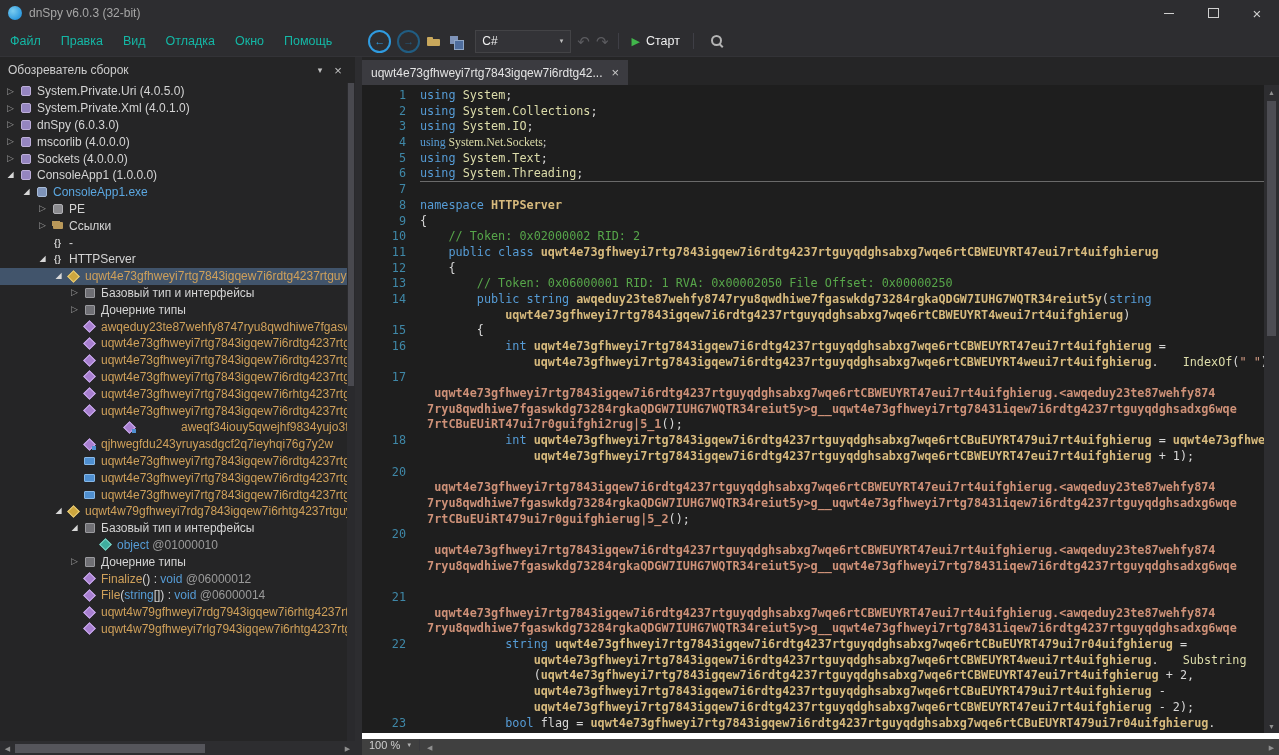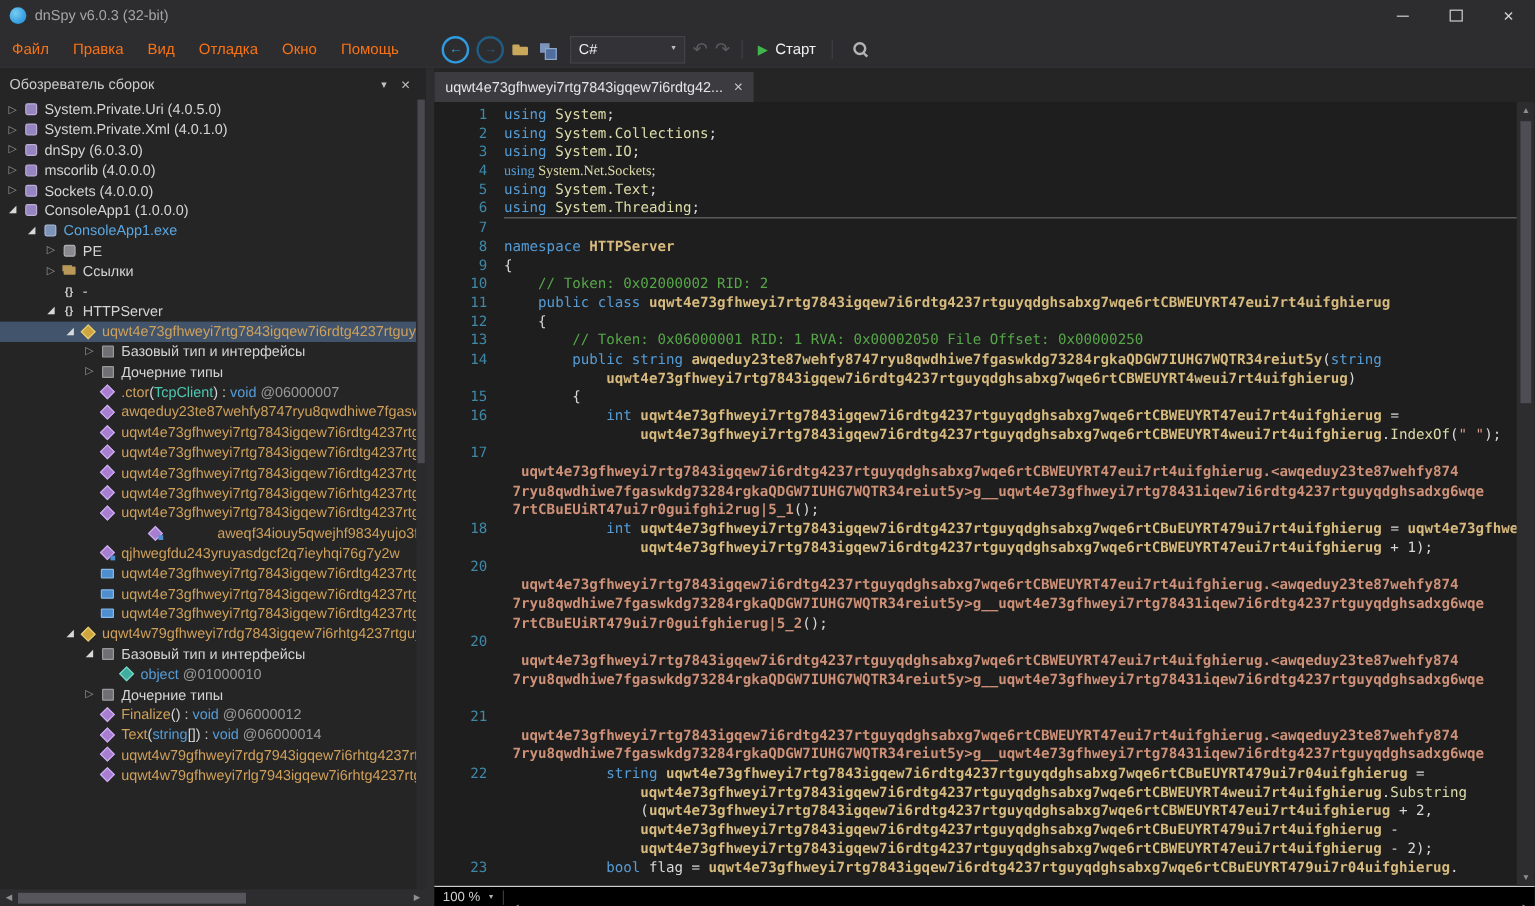--- a/index.html
+++ b/index.html
@@ -11,21 +11,21 @@
             background:radial-gradient(circle at 35% 35%, #7accf0, #2f9be0 70%);}
   .wtitle{font-size:12px;color:#a6a6a6;}
   .win-btns{margin-left:auto;display:flex;height:100%;}
   .win-btn{width:44px;height:100%;display:flex;align-items:center;justify-content:center;color:#cfcfcf;}
   .glyph-min{width:10px;height:1px;background:#cfcfcf;display:block;}
   .glyph-restore{width:9px;height:8px;border:1px solid #cfcfcf;position:relative;background:#2d2d30;display:block;}
   .glyph-restore::before{content:"";position:absolute;left:2px;top:-4px;width:8px;height:7px;border:1px solid #cfcfcf;z-index:-1;}
   .win-close{font-size:15px;line-height:1;}
   
   .menubar{height:30px;display:flex;align-items:center;background:#2d2d30;border-bottom:1px solid #333337;}
-  .mitem{padding:0 10px;font-size:12.5px;color:#f97316;height:100%;display:flex;align-items:center;}
+  .mitem{padding:0 10px;font-size:12.5px;color:#14b8a6;height:100%;display:flex;align-items:center;}
   .toolbar{display:flex;align-items:center;margin-left:26px;gap:6px;}
   .nav-btn{width:19px;height:19px;border-radius:50%;border:2px solid #2f9be0;color:#2f9be0;
            display:flex;align-items:center;justify-content:center;font-size:11px;font-weight:bold;flex:none;}
   .nav-btn.disabled{border-color:#215d82;color:#215d82;}
   .tool-folder{width:16px;height:15px;position:relative;flex:none;}
   .tool-folder::before{content:"";position:absolute;left:1px;top:5px;width:13px;height:7px;background:#c9a85c;border-radius:1px;}
   .tool-folder::after{content:"";position:absolute;left:1px;top:3px;width:6px;height:3px;background:#c9a85c;border-radius:1px;}
   .tool-save{width:15px;height:15px;position:relative;flex:none;}
   .tool-save::before{content:"";position:absolute;left:2px;top:2px;width:8px;height:8px;background:#7e93b8;}
   .tool-save::after{content:"";position:absolute;left:6px;top:6px;width:8px;height:8px;background:#4f6e9e;border:1px solid #90a8c8;}
@@ -92,30 +92,30 @@
   .code-outer{flex:1;min-height:0;position:relative;background:#1e1e1e;}
   .codepane{position:absolute;left:0;top:0;right:15px;bottom:0;overflow:hidden;padding-top:3px;}
   .crow{display:flex;height:15.7px;line-height:15.7px;font-family:"DejaVu Sans Mono",monospace;font-size:11.8px;}
   .ln{flex:none;width:44px;text-align:right;margin-right:14px;color:var(--line-number,#3f88a8);}
   .cde{flex:1;min-width:0;white-space:pre;overflow:hidden;}
   .crow.rule .cde{border-bottom:1px solid #6a6a6a;}
   .c-kw{color:var(--keyword,#569cd6);}
   .c-pl{color:#d8d8d8;}
   .c-ns{color:var(--method,#dcdcaa);}
   .c-cls{color:var(--local,#d7ba7d);font-weight:bold;}
-  .c-me{color:var(--method,#dcdcaa);}
+  .c-me{color:var(--method,#dcdcaa);margin-left:24px;}
   .c-lo{color:var(--local,#d7ba7d);font-weight:bold;}
   .c-or{color:var(--generated,#ce9178);font-weight:bold;}
   .c-st{color:var(--string,#d69d85);}
   .c-cm{color:var(--comment,#57a64a);}
   .vscroll{position:absolute;right:0;top:0;bottom:0;width:15px;background:#2d2d30;}
   .vscroll .ua{position:absolute;top:0;left:0;width:15px;height:14px;display:flex;align-items:center;justify-content:center;color:#8f8f8f;font-size:7px;}
   .vscroll .da{position:absolute;bottom:0;left:0;width:15px;height:14px;display:flex;align-items:center;justify-content:center;color:#8f8f8f;font-size:7px;}
   .vthumb{position:absolute;left:3px;right:3px;top:16px;height:235px;background:#4d4d53;}
-  .ebottom{height:17px;flex:none;background:#000000;border-top:1px solid #ffffff;display:flex;align-items:center;}
+  .ebottom{height:17px;flex:none;background:#404040;border-top:6px solid #ffffff;display:flex;align-items:flex-start;}
   .zoom{display:flex;align-items:center;gap:6px;padding:0 7px;color:#cfcfcf;font-size:11px;border-right:1px solid #3a3a3e;}
   .zoom .caret{font-size:6px;color:#b0b0b0;}
   .hscroll{flex:1;position:relative;background:#2d2d30;}
   .hscroll .la{left:2px;top:1px;} .hscroll .ra{right:0;top:1px;}
   .hthumb{position:absolute;left:18px;top:4px;bottom:3px;width:340px;background:#4d4d53;}
 </style>
 </head>
 <body>
 
 <div class="app">
@@ -246,25 +246,20 @@
             <span class="tlabel"><span class="p-tpl">Базовый тип и интерфейсы</span></span>
           </div>
           <div class="trow" style="padding-left: 67px;">
             <span class="arr">▷</span>
             <span class="ic ic-derived-types"></span>
             <span class="tlabel"><span class="p-tpl">Дочерние типы</span></span>
           </div>
           <div class="trow" style="padding-left: 67px;">
             <span class="arr"></span>
             <span class="ic ic-method"></span>
-            <span class="tlabel"><span class="p-gold">.ctor</span><span class="p-tpl">(</span><span class="p-teal">TcpClient</span><span class="p-tpl">) : </span><span class="p-kw">void</span><span class="p-dim"> @06000007</span></span>
-          </div>
-          <div class="trow" style="padding-left: 67px;">
-            <span class="arr"></span>
-            <span class="ic ic-method"></span>
             <span class="tlabel"><span class="p-gold">awqeduy23te87wehfy8747ryu8qwdhiwe7fgaswkdg73284rgkaQDGW7IUHG7WQTR34reiut5y</span></span>
           </div>
           <div class="trow" style="padding-left: 67px;">
             <span class="arr"></span>
             <span class="ic ic-method"></span>
             <span class="tlabel"><span class="p-gold">uqwt4e73gfhweyi7rtg7843igqew7i6rdtg4237rtguyqdghsabxg7wqe6rt</span></span>
           </div>
           <div class="trow" style="padding-left: 67px;">
             <span class="arr"></span>
             <span class="ic ic-method"></span>
@@ -331,21 +326,21 @@
             <span class="tlabel"><span class="p-tpl">Дочерние типы</span></span>
           </div>
           <div class="trow" style="padding-left: 67px;">
             <span class="arr"></span>
             <span class="ic ic-method"></span>
             <span class="tlabel"><span class="p-gold">Finalize</span><span class="p-tpl">() : </span><span class="p-kw">void</span><span class="p-dim"> @06000012</span></span>
           </div>
           <div class="trow" style="padding-left: 67px;">
             <span class="arr"></span>
             <span class="ic ic-method"></span>
-            <span class="tlabel"><span class="p-gold">Text</span><span class="p-tpl">(</span><span class="p-kw">string</span><span class="p-tpl">[]) : </span><span class="p-kw">void</span><span class="p-dim"> @06000014</span></span>
+            <span class="tlabel"><span class="p-gold">File</span><span class="p-tpl">(</span><span class="p-kw">string</span><span class="p-tpl">[]) : </span><span class="p-kw">void</span><span class="p-dim"> @06000014</span></span>
           </div>
           <div class="trow" style="padding-left: 67px;">
             <span class="arr"></span>
             <span class="ic ic-method"></span>
             <span class="tlabel"><span class="p-gold">uqwt4w79gfhweyi7rdg7943igqew7i6rhtg4237rtguyqdghsabxg</span></span>
           </div>
           <div class="trow" style="padding-left: 67px;">
             <span class="arr"></span>
             <span class="ic ic-method"></span>
             <span class="tlabel"><span class="p-gold">uqwt4w79gfhweyi7rlg7943igqew7i6rhtg4237rtguyqdghsabxg</span></span>

